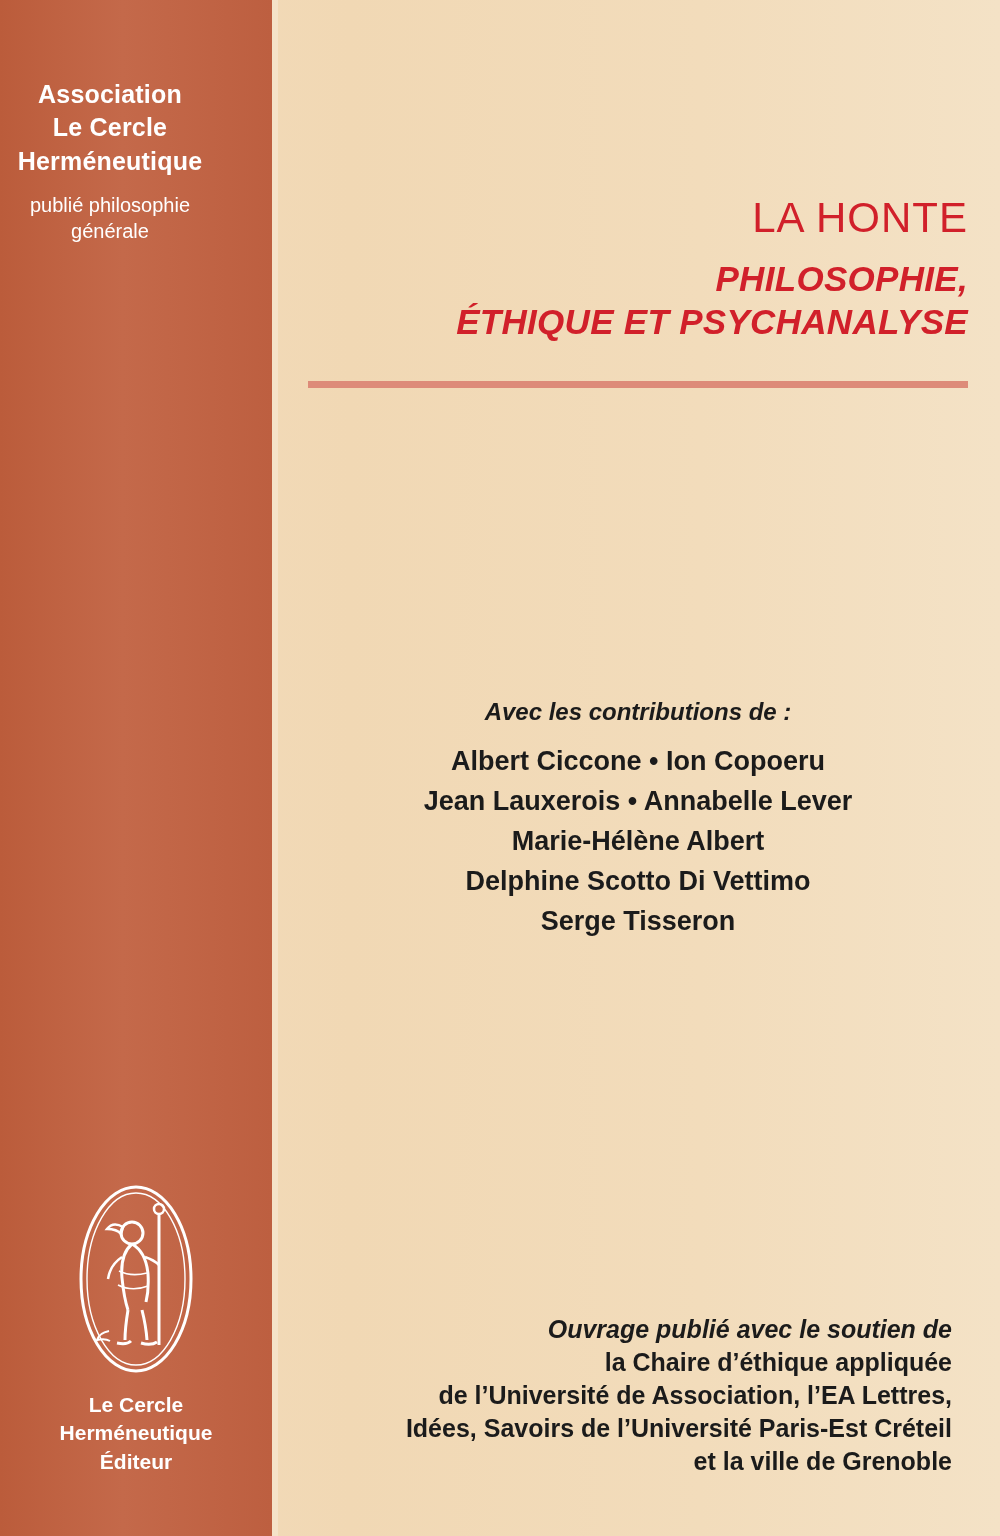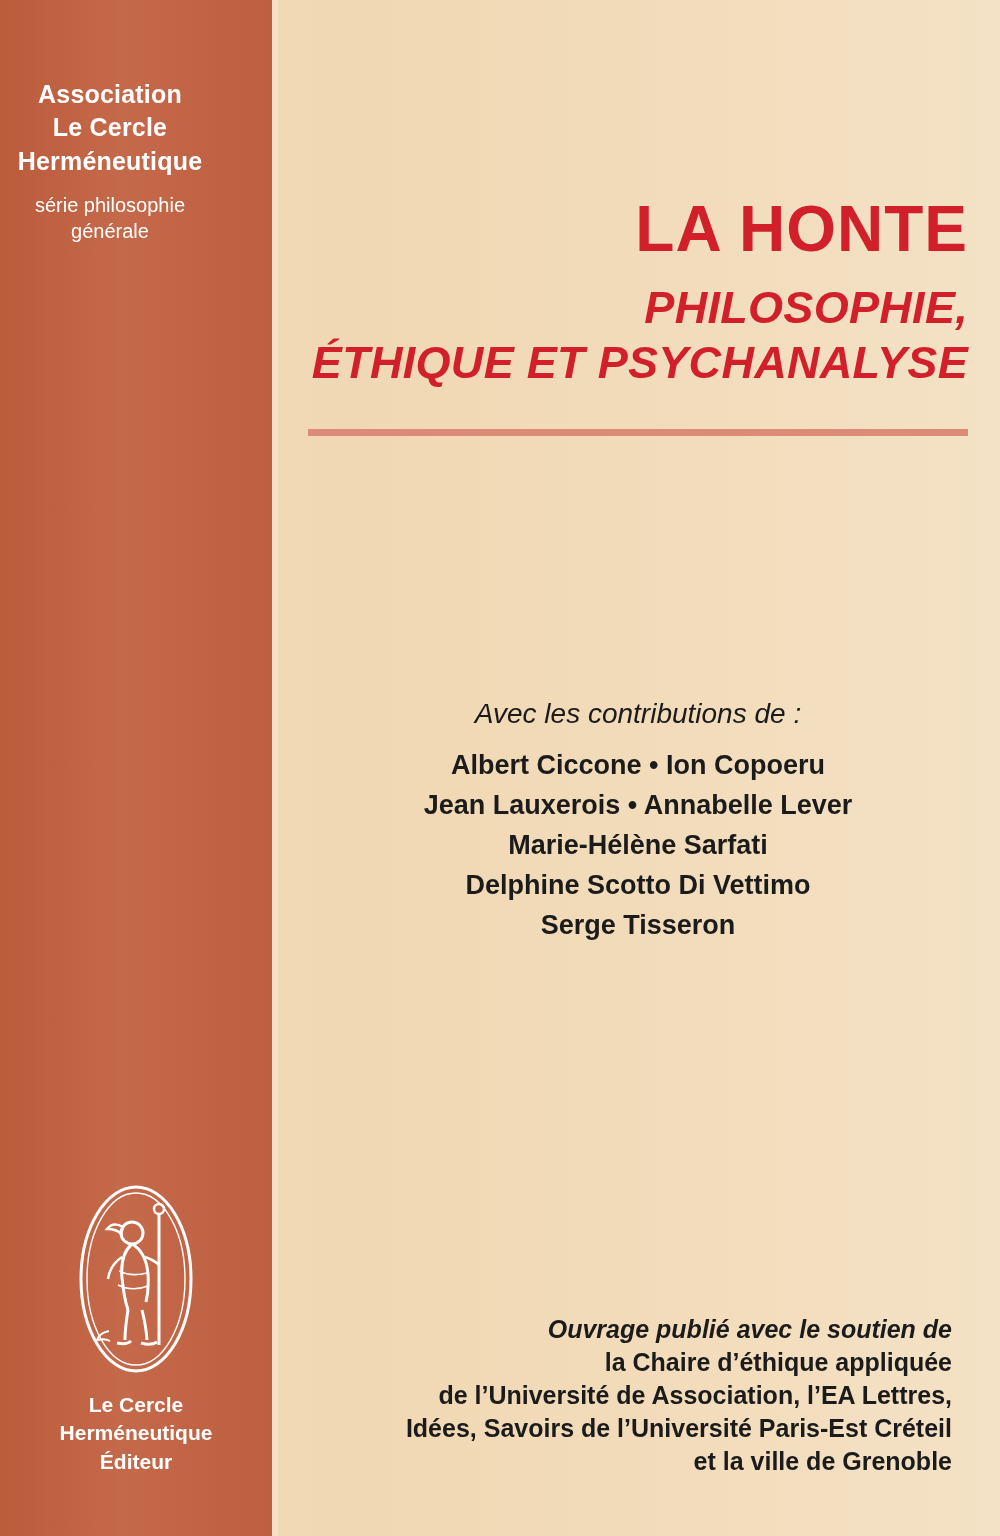--- a/index.html
+++ b/index.html
@@ -94,28 +94,28 @@
 
   .title-block {
     position: absolute;
     right: 32px;
     top: 196px;
     width: 660px;
     text-align: right;
   }
   .title-main {
     color: #d1202a;
-    font-size: 64px;
-    font-weight: bold;
+    font-size: 42px;
+    font-weight: normal;
     letter-spacing: 1px;
     line-height: 1.05;
   }
   .title-sub {
     color: #d1202a;
-    font-size: 45px;
+    font-size: 35px;
     font-weight: bold;
     font-style: italic;
     line-height: 1.22;
     margin-top: 18px;
     letter-spacing: 0.3px;
   }
   .title-rule {
     margin-top: 38px;
     margin-left: auto;
     width: 660px;
@@ -138,22 +138,22 @@
 
   .contrib {
     position: absolute;
     right: 32px;
     top: 698px;
     width: 660px;
     text-align: center;
     color: #1b1b1b;
   }
   .contrib-lead {
-    font-size: 28px;
-    font-weight: normal;
+    font-size: 24px;
+    font-weight: bold;
     font-style: italic;
     margin-bottom: 16px;
   }
   .contrib-line {
     font-size: 27px;
     font-weight: bold;
     line-height: 1.48;
   }
 
   .support {
@@ -177,21 +177,21 @@
 
 <div class="cover">
 
   <div class="spine"></div>
   <div class="spine-inner-edge"></div>
 
   <div class="publisher-block">
     <div class="publisher-name" style="white-space: pre-line;">Association
 Le Cercle
 Herméneutique</div>
-    <div class="publisher-series" style="white-space: pre-line;">série philosophie
+    <div class="publisher-series" style="white-space: pre-line;">publié philosophie
 générale</div>
   </div>
 
   <div class="emblem-wrap">
     <svg class="emblem" viewBox="0 0 114 188" aria-hidden="true">
       <ellipse cx="57" cy="94" rx="55" ry="92" fill="none" stroke="#ffffff" stroke-width="3"></ellipse>
       <ellipse cx="57" cy="94" rx="49" ry="86" fill="none" stroke="#ffffff" stroke-width="1.4"></ellipse>
 
       <line x1="80" y1="28" x2="80" y2="160" stroke="#ffffff" stroke-width="3"></line>
       <circle cx="80" cy="24" r="5" fill="none" stroke="#ffffff" stroke-width="2.5"></circle>
@@ -228,21 +228,21 @@
       <div class="title-sub" style="white-space: pre-line;">PHILOSOPHIE,
 ÉTHIQUE ET PSYCHANALYSE</div>
       <div class="title-rule"></div>
     </div>
 
 
     <div class="contrib">
       <div class="contrib-lead">Avec les contributions de :</div>
       <div class="contrib-line">Albert Ciccone • Ion Copoeru</div>
       <div class="contrib-line">Jean Lauxerois • Annabelle Lever</div>
-      <div class="contrib-line">Marie-Hélène Sarfati</div>
+      <div class="contrib-line">Marie-Hélène Albert</div>
       <div class="contrib-line">Delphine Scotto Di Vettimo</div>
       <div class="contrib-line">Serge Tisseron</div>
     </div>
 
     <div class="support">
       <div class="support-first">Ouvrage publié avec le soutien de</div>
       <div>la Chaire d’éthique appliquée</div>
       <div>de l’Université de Association, l’EA Lettres,</div>
       <div>Idées, Savoirs de l’Université Paris-Est Créteil</div>
       <div>et la ville de Grenoble</div>

